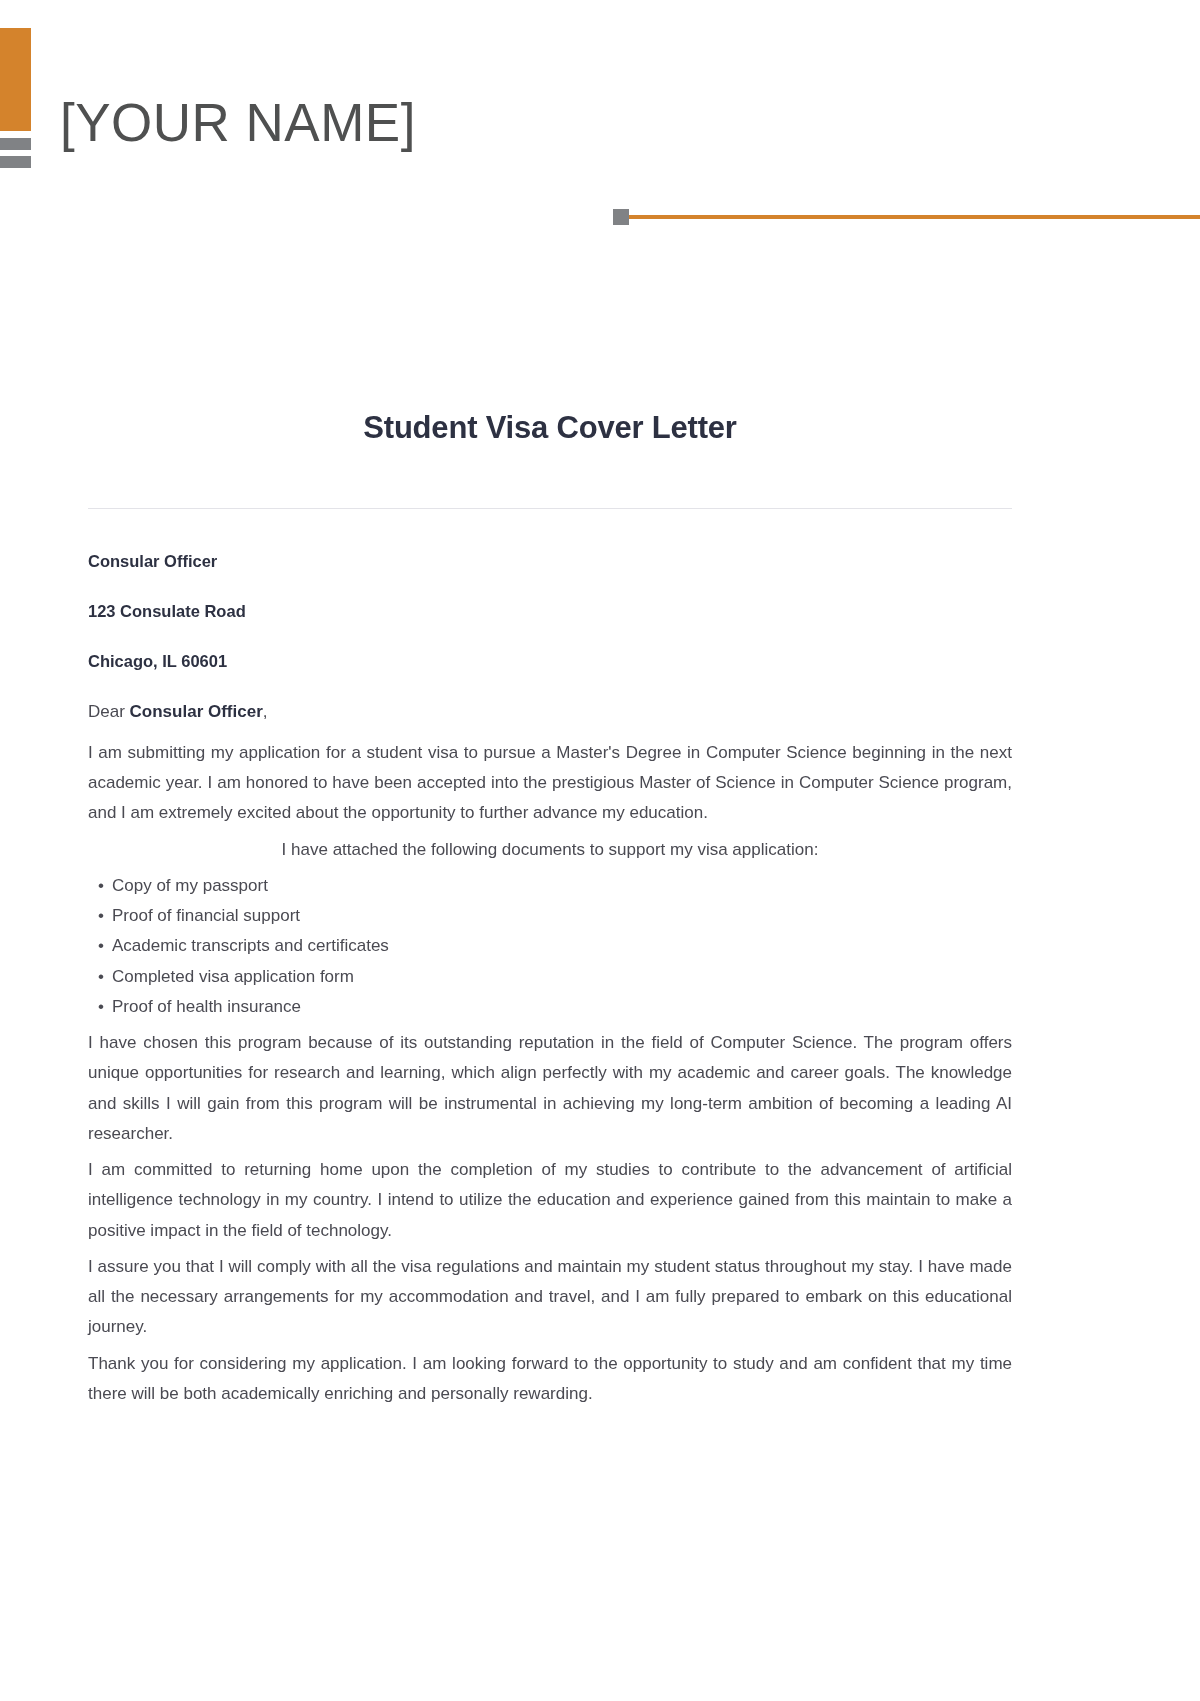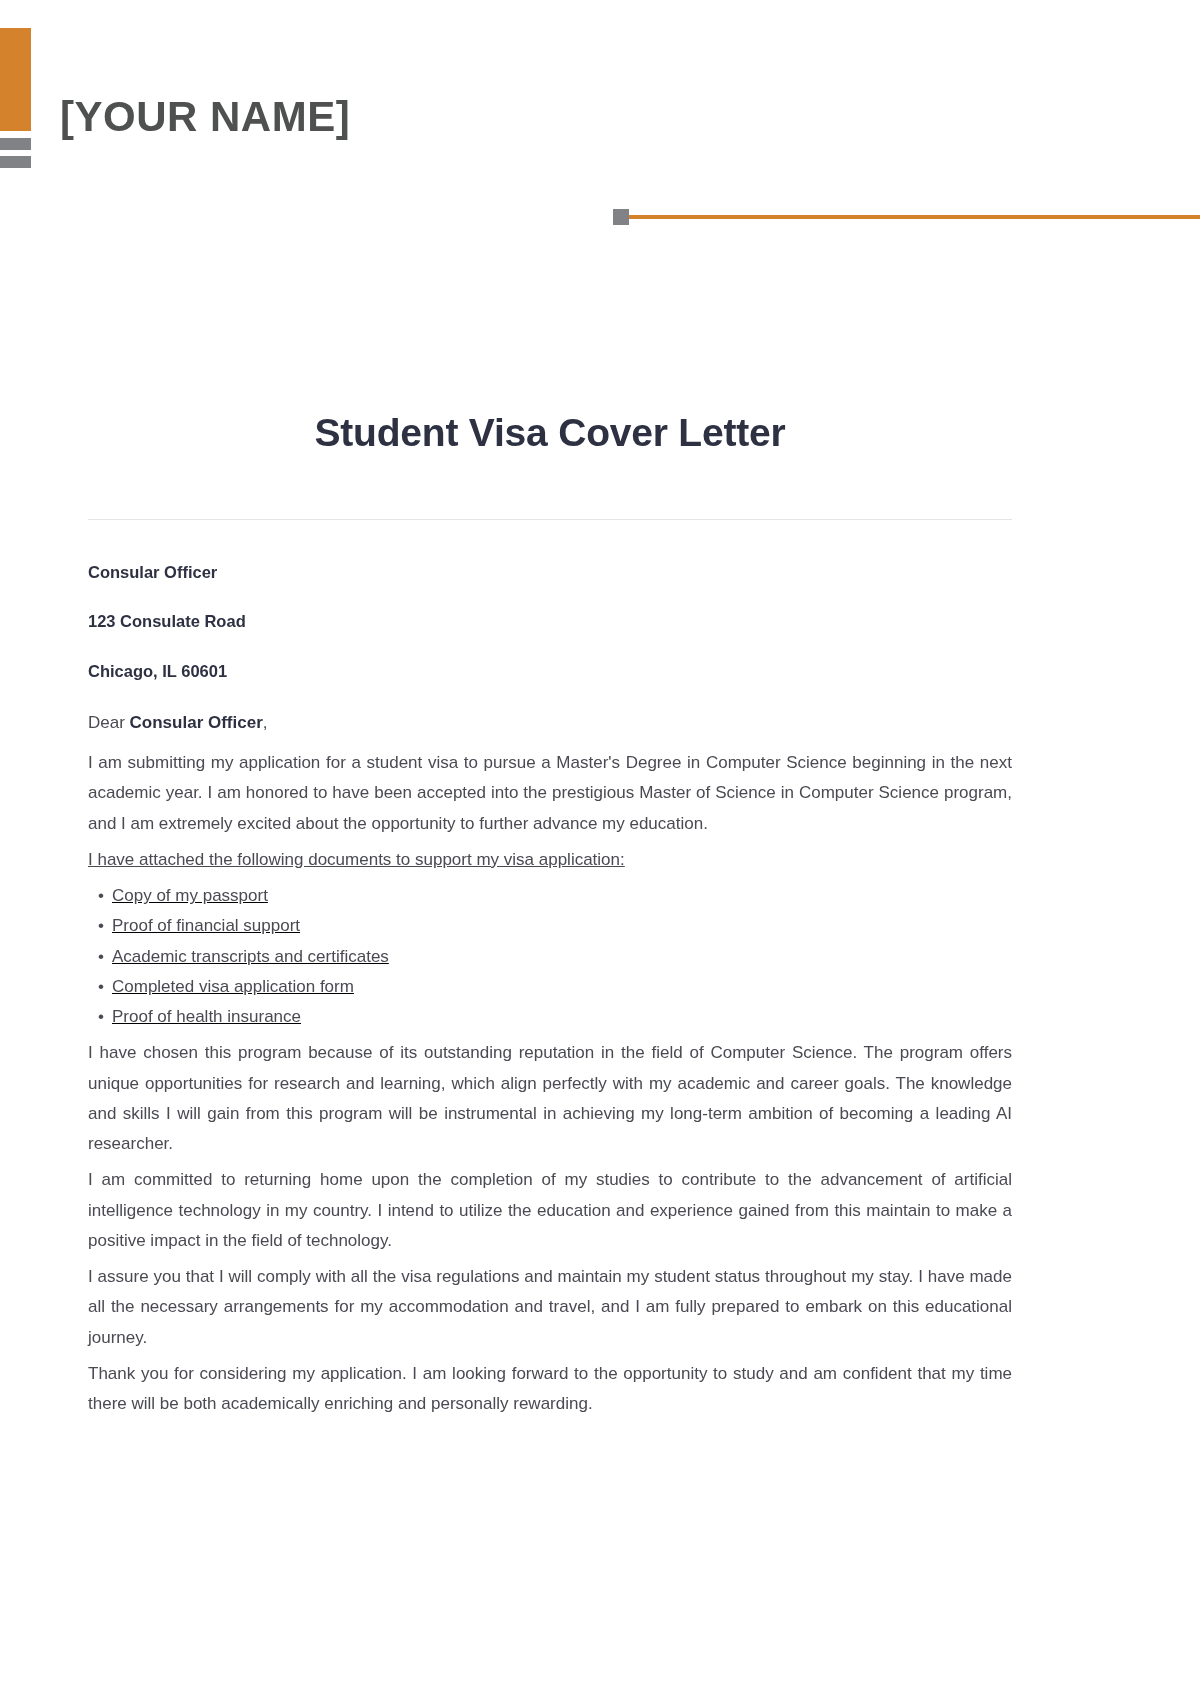--- a/index.html
+++ b/index.html
@@ -45,22 +45,22 @@
     left: 0;
     top: 156px;
     width: 31px;
     height: 12px;
     background: #808285;
   }
   .logo-name {
     position: absolute;
     left: 60px;
     top: 96px;
-    font-size: 42px;
-    font-weight: 700;
+    font-size: 53px;
+    font-weight: 400;
     letter-spacing: 0.5px;
     color: #4f5050;
     line-height: 1;
     white-space: nowrap;
     text-align: center;
   }
 
   .rule-square {
     position: absolute;
     left: 613px;
@@ -81,21 +81,21 @@
   
   #doc {
     position: absolute;
     left: 88px;
     top: 390px;
     width: 924px;
   }
 
   .doc-title {
     text-align: center;
-    font-size: 39px;
+    font-size: 31px;
     font-weight: bold;
     color: #2d3142;
     letter-spacing: -0.2px;
     margin: 0 0 0 0;
     padding-top: 18px;
     line-height: 1.3;
   }
 
   .title-divider {
     margin-top: 60px;
@@ -128,29 +128,27 @@
 
   p.para {
     font-size: 17px;
     color: #4a4a52;
     line-height: 1.78;
     text-align: justify;
     text-justify: inter-word;
     margin: 0 0 6px 0;
   }
   p.para.nojustify {
-    text-align: left;
-    text-decoration: underline;
+    text-align: center;
   }
 
   ul.doc-list {
     list-style: none;
     margin: 0 0 6px 0;
     padding: 0;
-    text-decoration: underline;
   }
   ul.doc-list li {
     font-size: 17px;
     color: #4a4a52;
     line-height: 1.78;
     padding-left: 24px;
     position: relative;
   }
   ul.doc-list li::before {
     content: "\2022";

